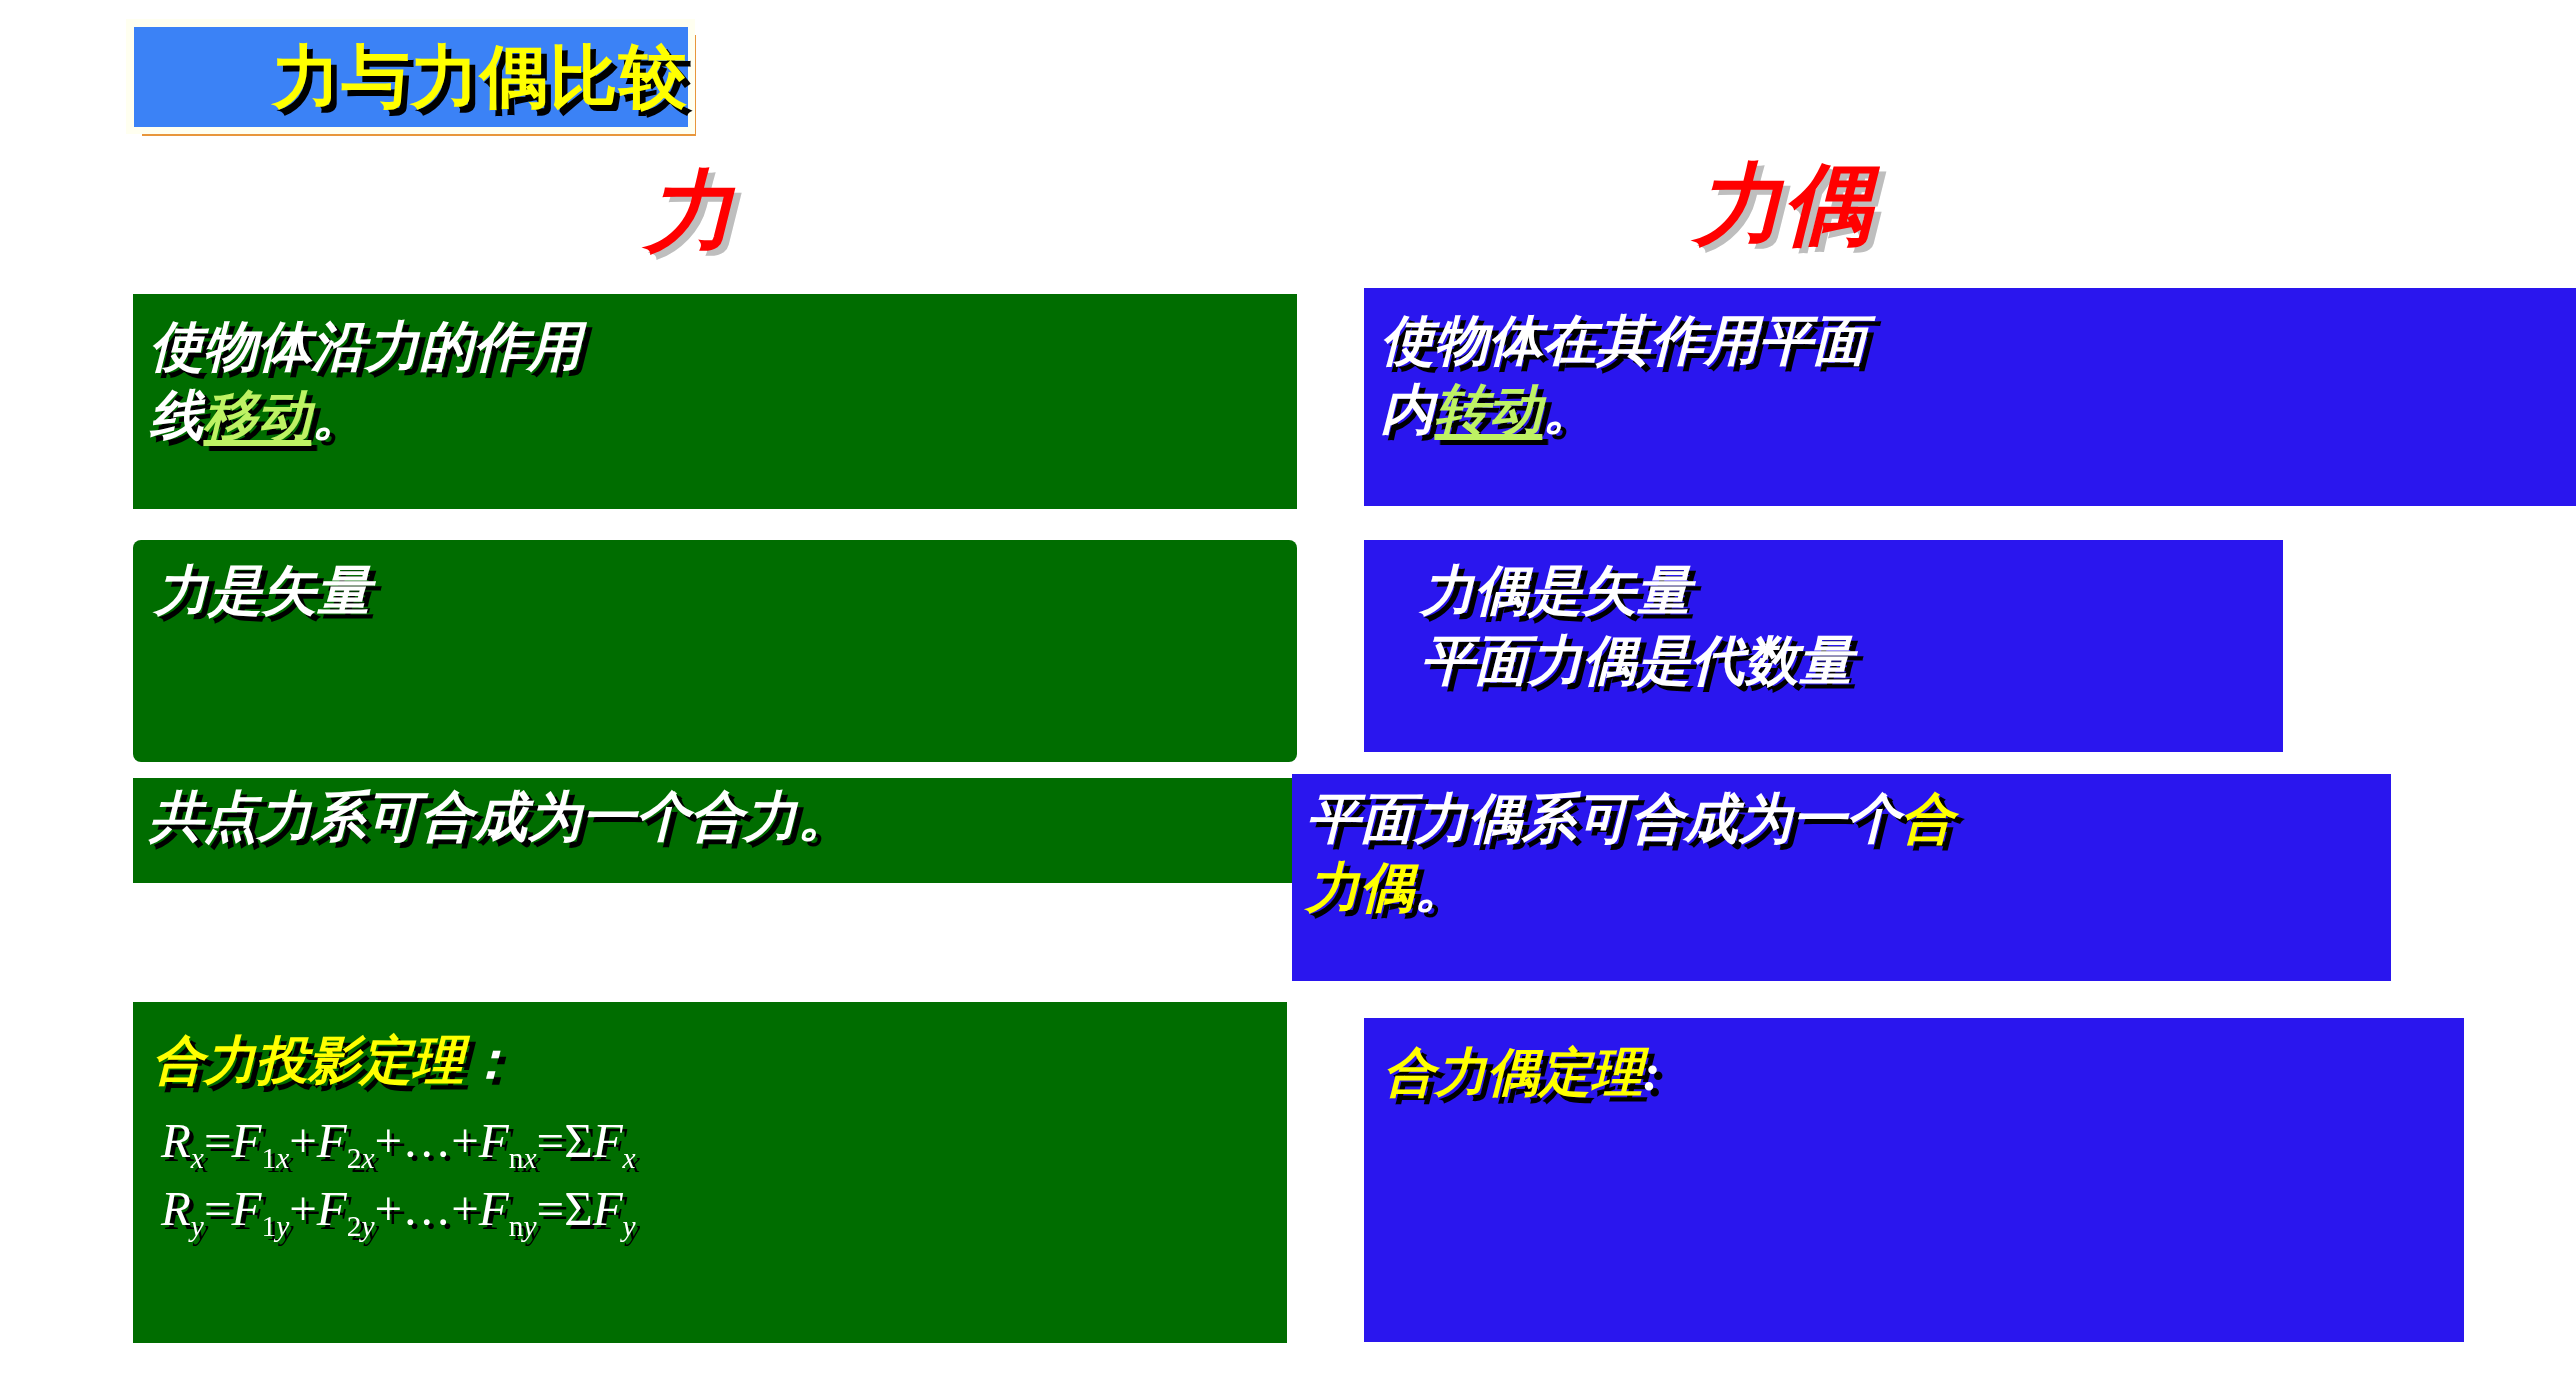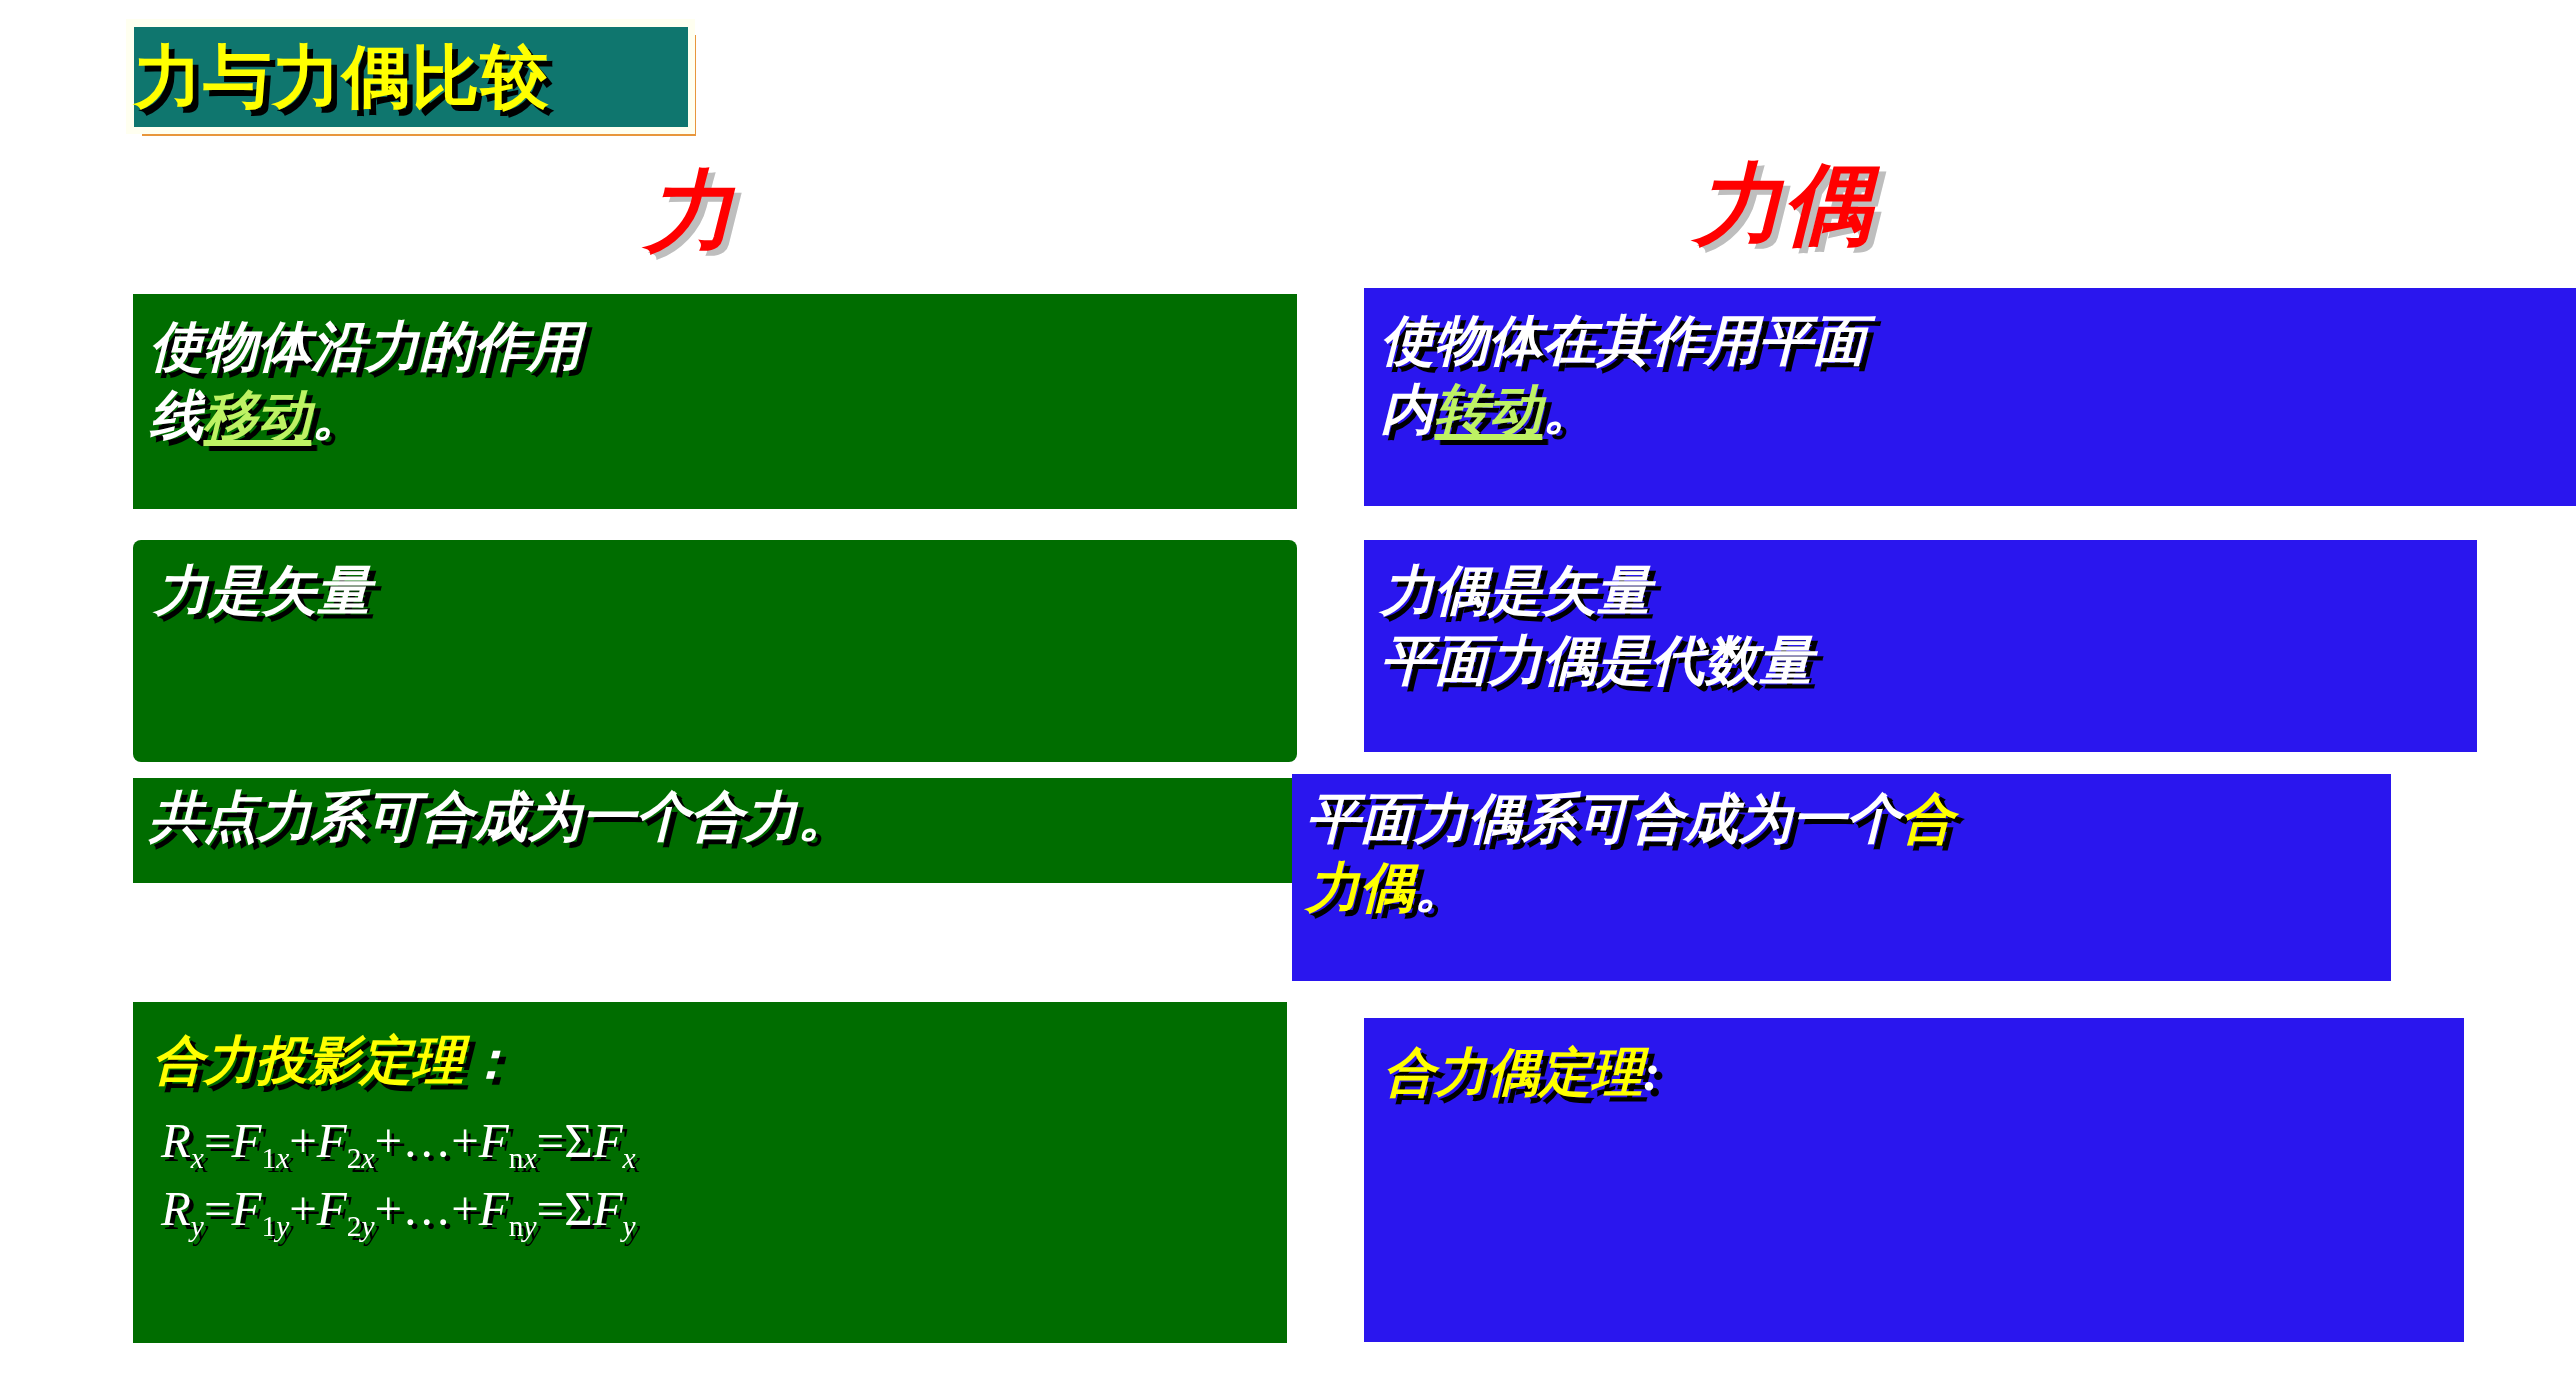--- a/index.html
+++ b/index.html
@@ -17,22 +17,22 @@
   #title-shadow{
     position:absolute;left:142px;top:35px;width:554px;height:101px;
     background:#E8963C;
   }
   #title-frame{
     position:absolute;left:126px;top:19px;width:569px;height:115px;
     background:#FFFFF0;
   }
   #title-box{
     position:absolute;left:134px;top:26.6px;width:554px;height:100px;
-    background:#0f766e;
-    display:flex;align-items:center;justify-content:flex-start;
+    background:#3b82f6;
+    display:flex;align-items:center;justify-content:flex-end;
   }
   #title-text{
     font-family:"DejaVu Sans","Liberation Sans",sans-serif;
     font-weight:bold;
     font-size:68px;
     line-height:1;
     color:#FFFF00;
     letter-spacing:1.3px;
     text-shadow:5.7px 5.7px 0 #000000;
     white-space:nowrap;
@@ -99,21 +99,21 @@
     vertical-align:-0.38em;
     letter-spacing:0;
   }
 
   
   #box-g1{left:133px;top:294px;width:1164px;height:215px;}
   #box-g2{left:133px;top:540px;width:1164px;height:222px;border-radius:8px;}
   #box-g3{left:133px;top:778px;width:1164px;height:105px;}
   #box-g4{left:133px;top:1002px;width:1154px;height:341px;}
   #box-b1{left:1364px;top:288px;width:1315px;height:218px;}
-  #box-b2{left:1364px;top:540px;width:1113px;height:212px;}
+  #box-b2{left:1364px;top:540px;width:919px;height:212px;padding-left:40px;}
   #box-b3{left:1292px;top:774px;width:1099px;height:207px;}
   #box-b4{left:1364px;top:1018px;width:1100px;height:324px;}
 
   .pad-g1{padding:17.7px 0 0 16.4px;}
   .pad-g2{padding:16.4px 0 0 21.5px;}
   .pad-g3{padding:3.8px 0 0 16.4px;}
   .pad-g4{padding:28px 0 0 19px;}
   .pad-b1{padding:17.7px 0 0 16.4px;}
   .pad-b2{padding:16.4px 0 0 16.4px;}
   .pad-b3{padding:10px 0 0 14px;}

